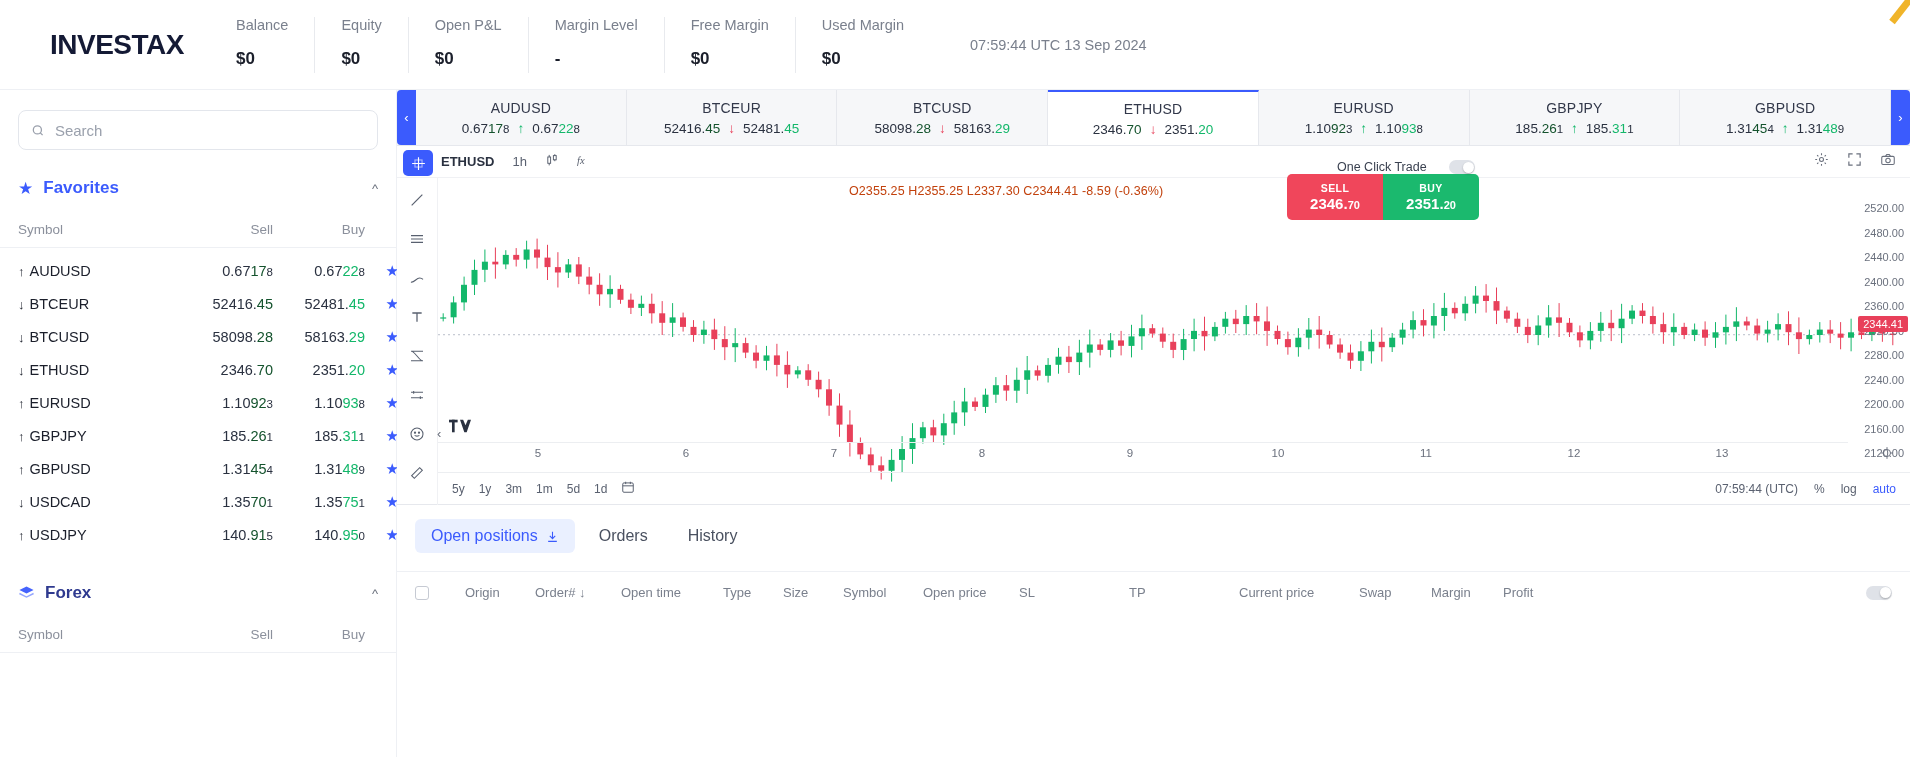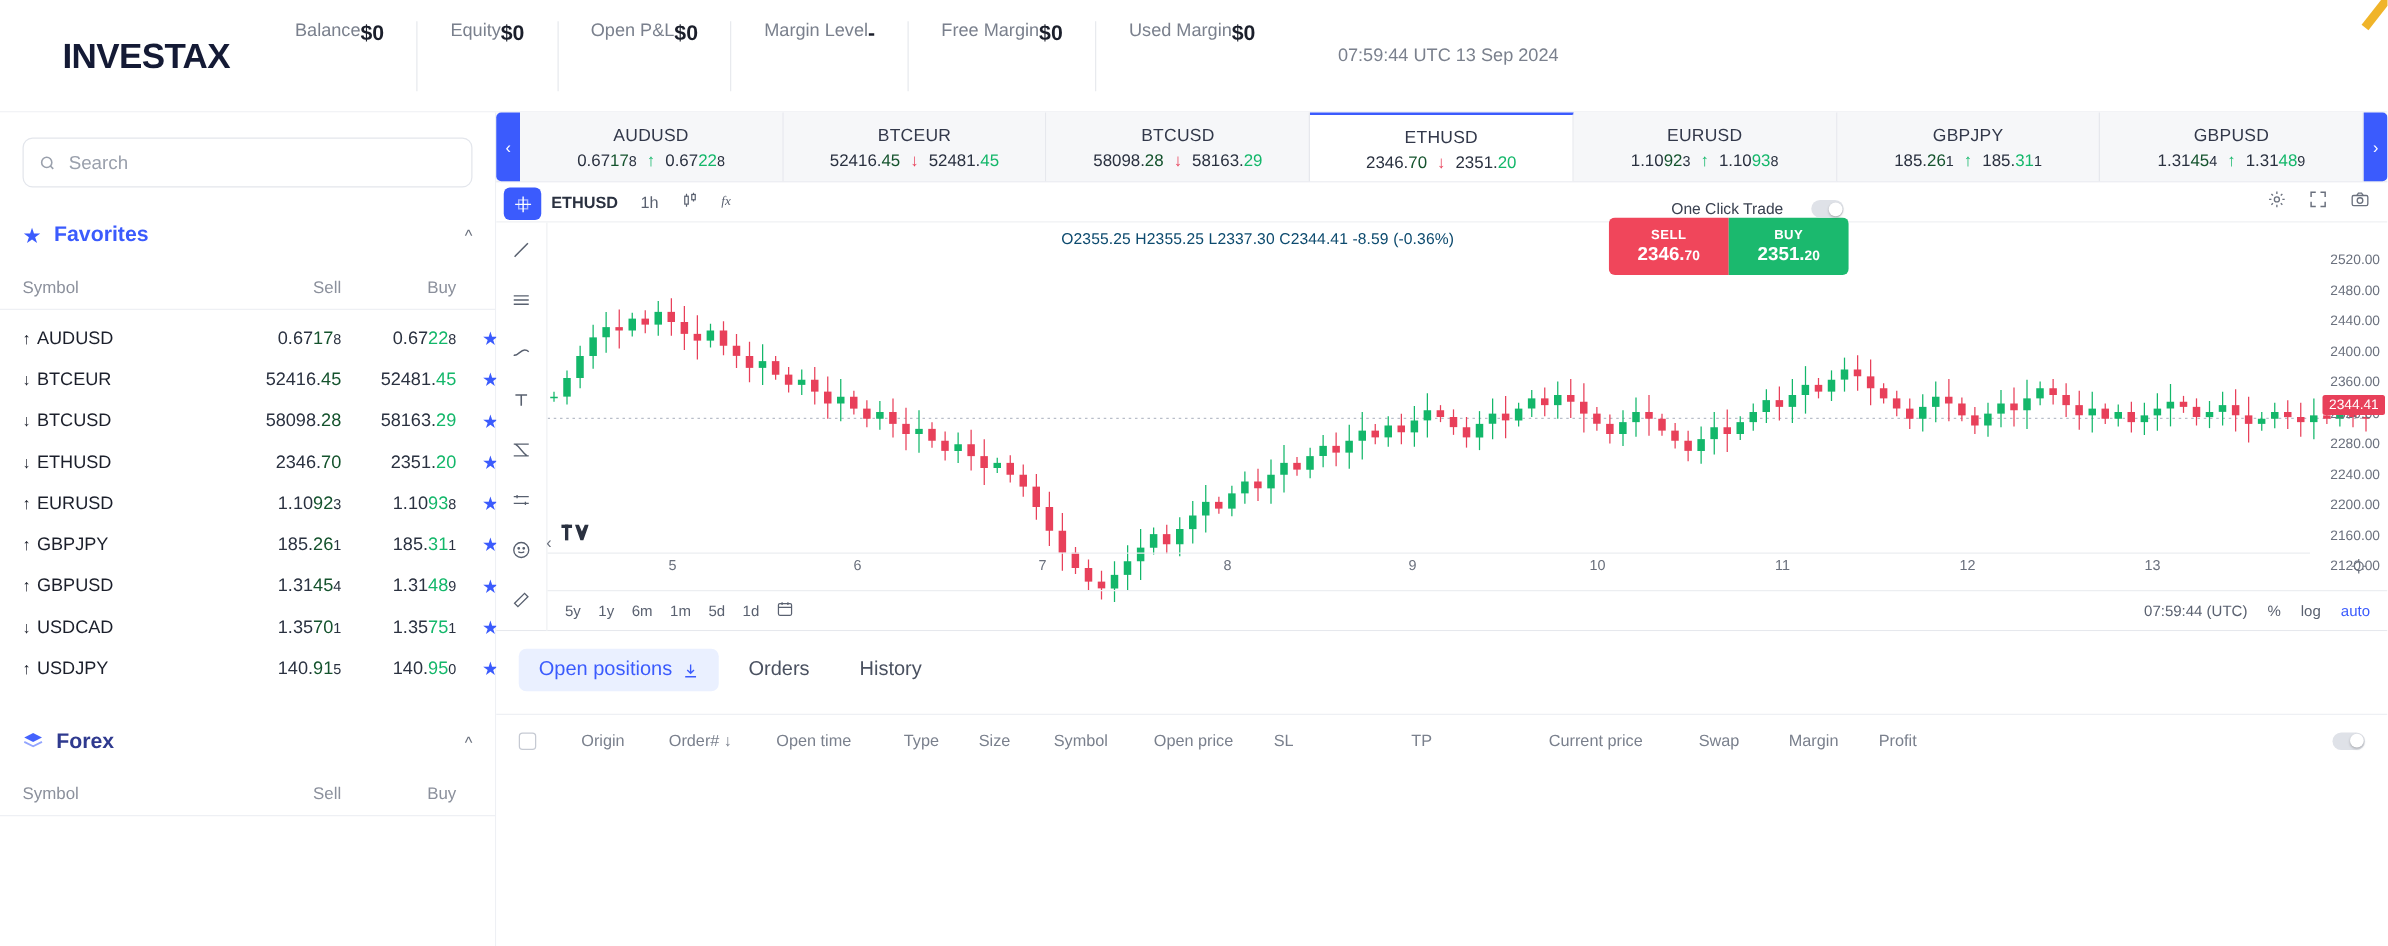--- a/index.html
+++ b/index.html
@@ -20,22 +20,22 @@
   .logo-wrap { width: 210px; padding-left: 24px; display: flex; align-items: center; justify-content: center; }
   .logo-text {
     font-size: 28px; font-weight: 800; letter-spacing: -0.5px;
     color: #141a35; position: relative;
   }
   .logo-arrow {
     position: absolute; right: -12px; top: -14px; width: 34px; height: 40px;
   }
   .stats { display: flex; align-items: center; height: 56px; }
   .stat {
-    padding: 0 26px; height: 56px; display: flex; flex-direction: row;
-    justify-content: flex-start; border-left: 1px solid #e8eaee;
+    padding: 0 26px; height: 56px; display: flex; flex-direction: column;
+    justify-content: flex-start; border-left: 1px solid #e8eaee; gap: 10px;
   }
   .stat:first-child { border-left: none; }
   .stat-label { font-size: 14.5px; color: #7a808d; margin-bottom: 6px; }
   .stat-value { font-size: 17px; font-weight: 700; color: #1b1f2b; }
   .clock { margin-left: 40px; font-size: 14.5px; color: #7a808d; }
   .user-box {
     position: absolute; right: 16px; top: 24px; height: 44px;
     display: flex; align-items: center; gap: 10px; padding: 0 14px 0 6px;
     border-radius: 24px;
   }
@@ -121,21 +121,21 @@
     position: absolute; left: 6px; top: 4px; width: 30px; height: 26px;
     background: #3b5bfd; border-radius: 5px; display: flex;
     align-items: center; justify-content: center;
   }
   .left-tools {
     position: absolute; left: 0; top: 32px; width: 41px; height: 327px;
     border-right: 1px solid #f0f1f4; display: flex; flex-direction: column;
     align-items: center; padding-top: 14px; gap: 19px; color: #58606f;
   }
   .ohlc {
-    position: absolute; left: 452px; top: 38px; font-size: 12.5px; color: #0c4a6e;
+    position: absolute; left: 452px; top: 38px; font-size: 12.5px; color: #c2410c;
     letter-spacing: .1px;
   }
   .plot {
     position: absolute; left: 41px; top: 56px; width: 1460px; height: 285px;
     overflow: hidden;
   }
   .price-axis {
     position: absolute; right: 0; top: 32px; width: 62px; height: 295px;
     font-size: 11px; color: #6a707d;
   }
@@ -821,21 +821,21 @@
           <rect x="3.8" y="2" width="3.4" height="16"></rect>
           <path d="M14 2h4l3 7 3-7h4l-5.5 16h-3z"></path>
         </svg>
     </div>
     <div style="position:absolute;left:40px;top:280px;color:#6a707d;font-size:13px;">‹</div>
 
     <div class="chart-foot">
       <span id="ranges" style="display:flex;gap:14px;">
           <span>5y</span>
           <span>1y</span>
-          <span>6m</span>
+          <span>3m</span>
           <span>1m</span>
           <span>5d</span>
           <span>1d</span>
         </span>
       <span>
         <svg width="14" height="14" viewBox="0 0 24 24" stroke="#5a6170" stroke-width="1.7" fill="none">
             <rect x="3" y="5" width="18" height="16" rx="2"></rect>
             <path d="M3 10h18M8 3v4M16 3v4"></path>
           </svg>
       </span>

